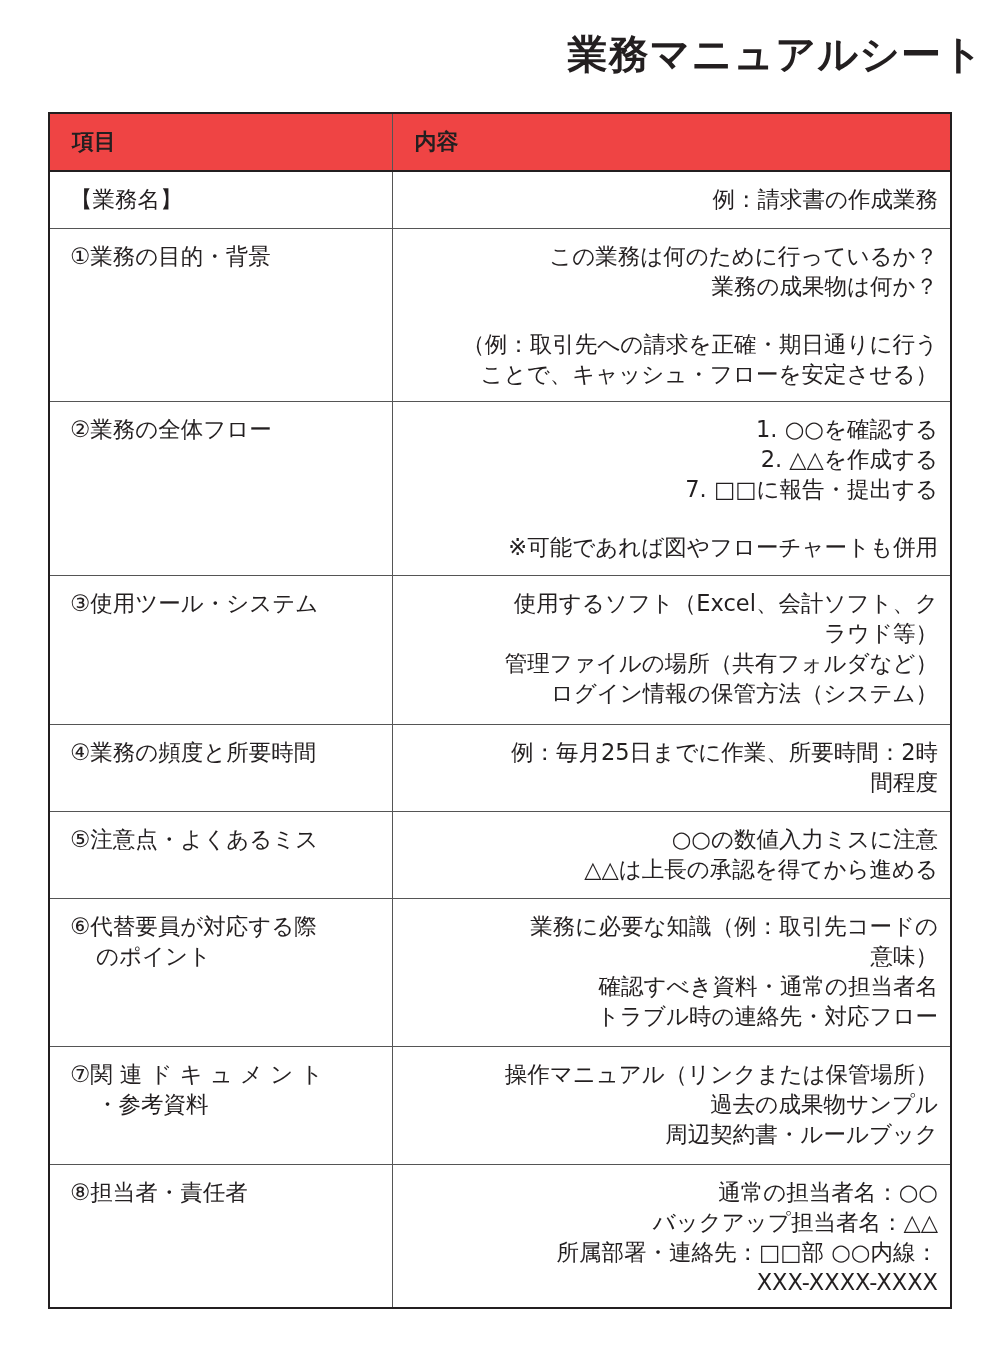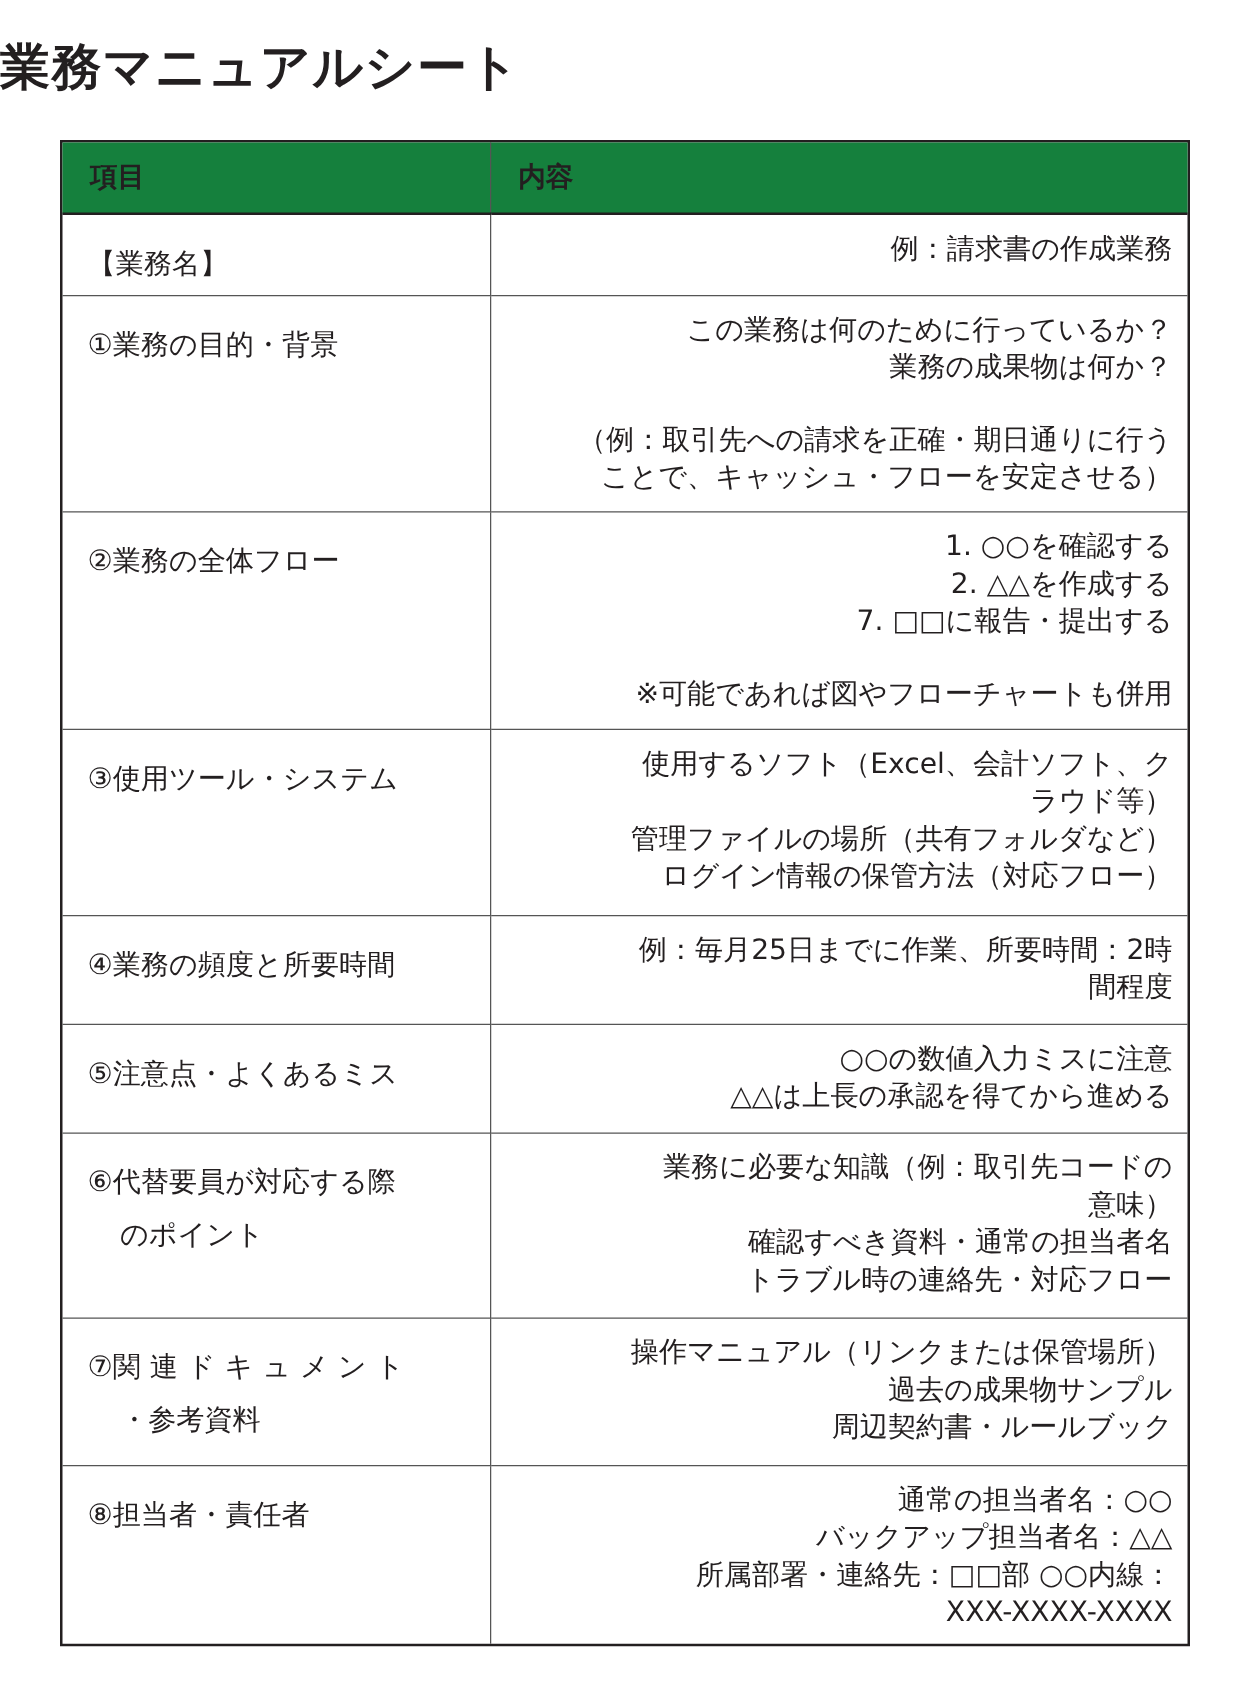--- a/index.html
+++ b/index.html
@@ -11,23 +11,23 @@
       width: 1000px;
       height: 1361px;
       position: relative;
       font-family: "DejaVu Sans", "Liberation Sans", sans-serif;
       color: #231f20;
       overflow: hidden;
     }
     .page-title {
       position: absolute;
       top: 28px;
-      left: 0;
+      left: 16px;
       width: 968px;
-      text-align: left;
+      text-align: right;
       font-size: 40px;
       font-weight: bold;
       letter-spacing: 1px;
       line-height: 52px;
       color: #231f20;
     }
     .sheet {
       position: absolute;
       left: 48px;
       top: 112px;
@@ -47,38 +47,37 @@
       vertical-align: top;
       text-align: left;
       padding: 0;
       box-sizing: border-box;
     }
     tr:first-child th { border-top: none; }
     th:first-child, td:first-child { border-left: none; }
     th:last-child, td:last-child { border-right: none; }
     tr:last-child td { border-bottom: none; }
     thead th {
-      background: #15803d;
+      background: #ef4444;
       height: 57px;
       font-size: 22px;
       font-weight: bold;
       vertical-align: middle;
       padding-left: 22px;
       border-bottom: 2px solid #231f20;
     }
     thead th.h2 { padding-left: 22px; }
     td.item {
       font-size: 22.5px;
       line-height: 30px;
       padding: 12px 10px 10px 20px;
     }
     td.item .label-line {
       display: block;
       white-space: pre;
-      margin-top: 12px;
     }
     td.item .indent {
       padding-left: 26px;
     }
     td.content {
       font-size: 22.5px;
       line-height: 30px;
       padding: 12px 12px 10px 22px;
     }
     .line {
@@ -139,21 +138,21 @@
           </td>
         </tr>
         <tr style="height: 149px;">
           <td class="item">
             <span class="label-line">③使用ツール・システム</span>
           </td>
           <td class="content">
             <span class="line"> 使用するソフト（Excel、会計ソフト、ク</span>
             <span class="line">ラウド等）</span>
             <span class="line">管理ファイルの場所（共有フォルダなど）</span>
-            <span class="line"> ログイン情報の保管方法（対応フロー）</span>
+            <span class="line"> ログイン情報の保管方法（システム）</span>
           </td>
         </tr>
         <tr style="height: 87px;">
           <td class="item">
             <span class="label-line">④業務の頻度と所要時間</span>
           </td>
           <td class="content">
             <span class="line">例：毎月25日までに作業、所要時間：2時</span>
             <span class="line">間程度</span>
           </td>

